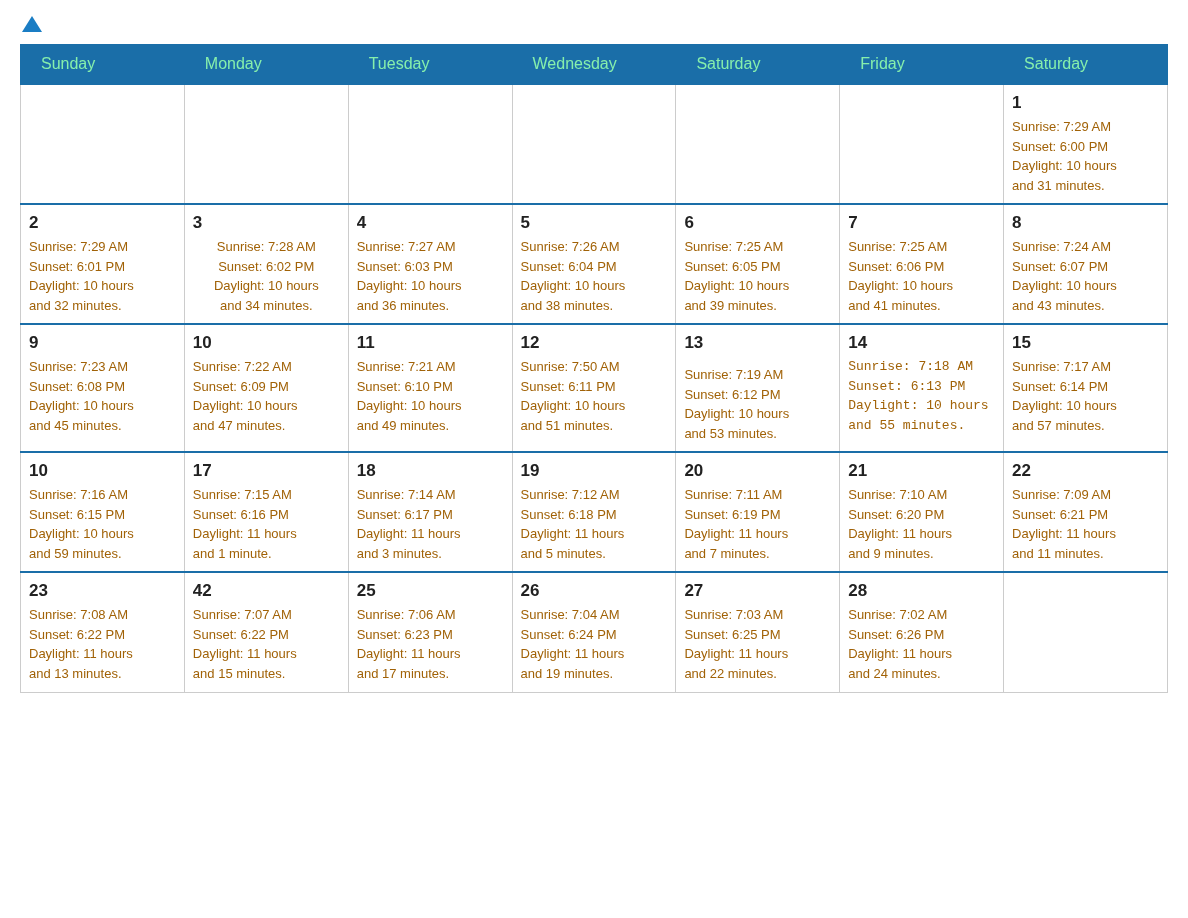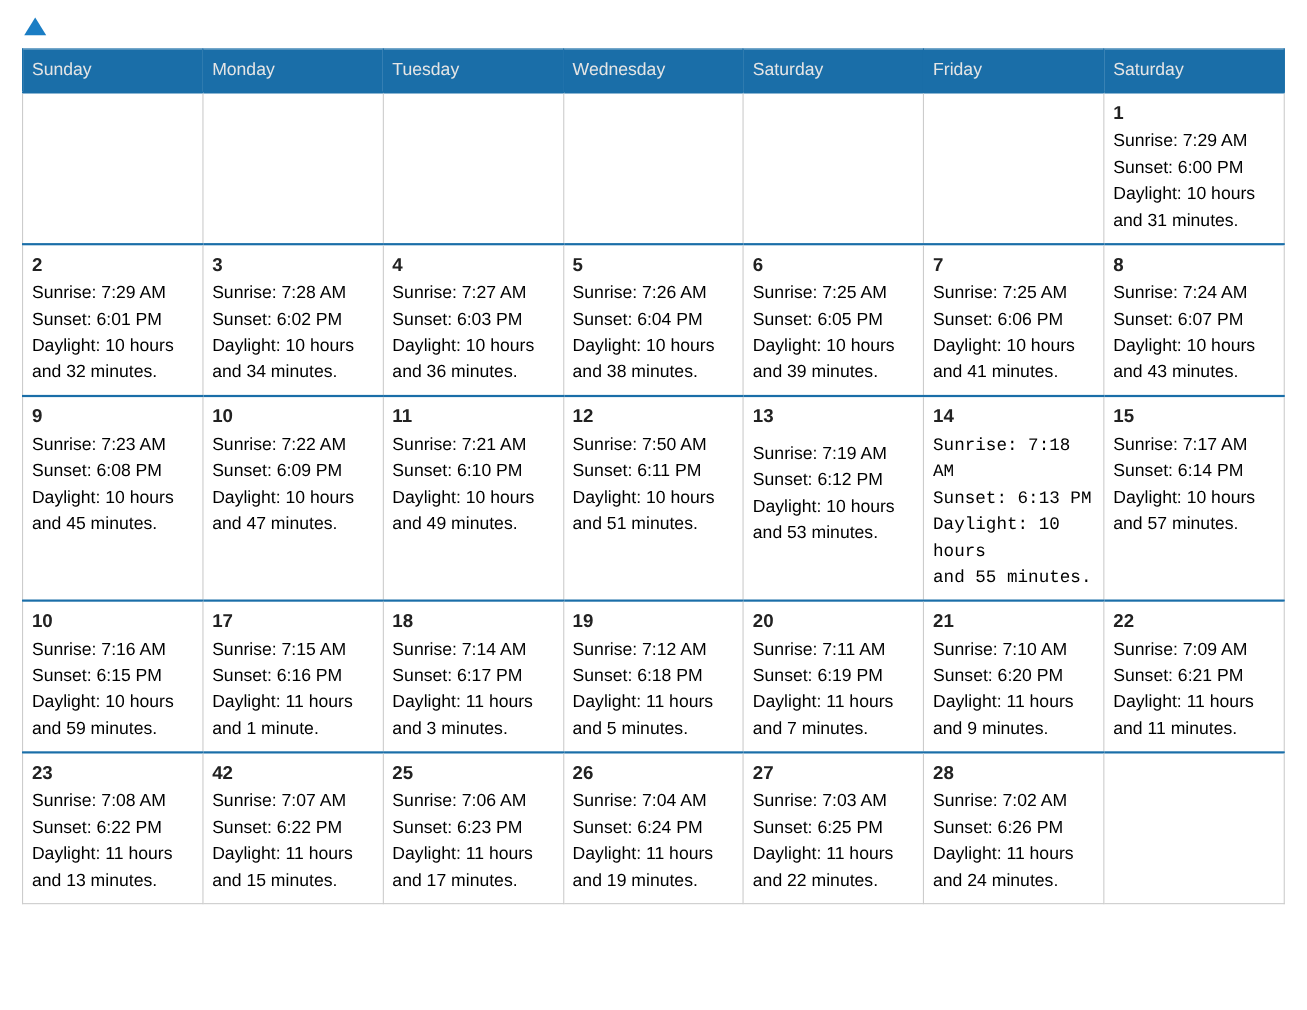--- a/index.html
+++ b/index.html
@@ -57,22 +57,22 @@
       color: #444;
       margin-top: 4px;
     }
     .calendar {
       width: 100%;
       border-collapse: collapse;
       border: 1px solid #ccc;
     }
     .calendar th {
       background-color: #1a6ea8;
-      color: #e5e5e5;
-      padding: 10px 8px;
+      color: #86efac;
+      padding: 10px 20px;
       font-size: 16px;
       font-weight: normal;
       text-align: left;
       border: 1px solid #1a6ea8;
     }
     .calendar td {
       vertical-align: top;
       padding: 8px;
       border: 1px solid #ccc;
       width: 14.28%;
@@ -82,23 +82,23 @@
       background: #fff;
     }
     .day-number {
       font-size: 17px;
       font-weight: bold;
       color: #222;
       display: block;
       margin-bottom: 4px;
     }
     .day-info {
-      font-size: 16px;
+      font-size: 13px;
       line-height: 1.5;
-      color: #000000;
+      color: #a16207;
     }
     .empty-cell {
       background: #f9f9f9;
     }
     .week-row td {
       border-top: 2px solid #1a6ea8;
     }
   </style>
 </head>
 <body>
@@ -148,21 +148,21 @@
       <tr class="week-row">
         <td>
           <span class="day-number">2</span>
           <div class="day-info" style="white-space: pre-line;">Sunrise: 7:29 AM
 Sunset: 6:01 PM
 Daylight: 10 hours
 and 32 minutes.</div>
         </td>
         <td>
           <span class="day-number">3</span>
-          <div class="day-info" style="white-space: pre-line;">Sunrise: 7:28 AM
+          <div class="day-info" style="white-space: pre-line; text-align: center;">Sunrise: 7:28 AM
 Sunset: 6:02 PM
 Daylight: 10 hours
 and 34 minutes.</div>
         </td>
         <td>
           <span class="day-number">4</span>
           <div class="day-info" style="white-space: pre-line;">Sunrise: 7:27 AM
 Sunset: 6:03 PM
 Daylight: 10 hours
 and 36 minutes.</div>

